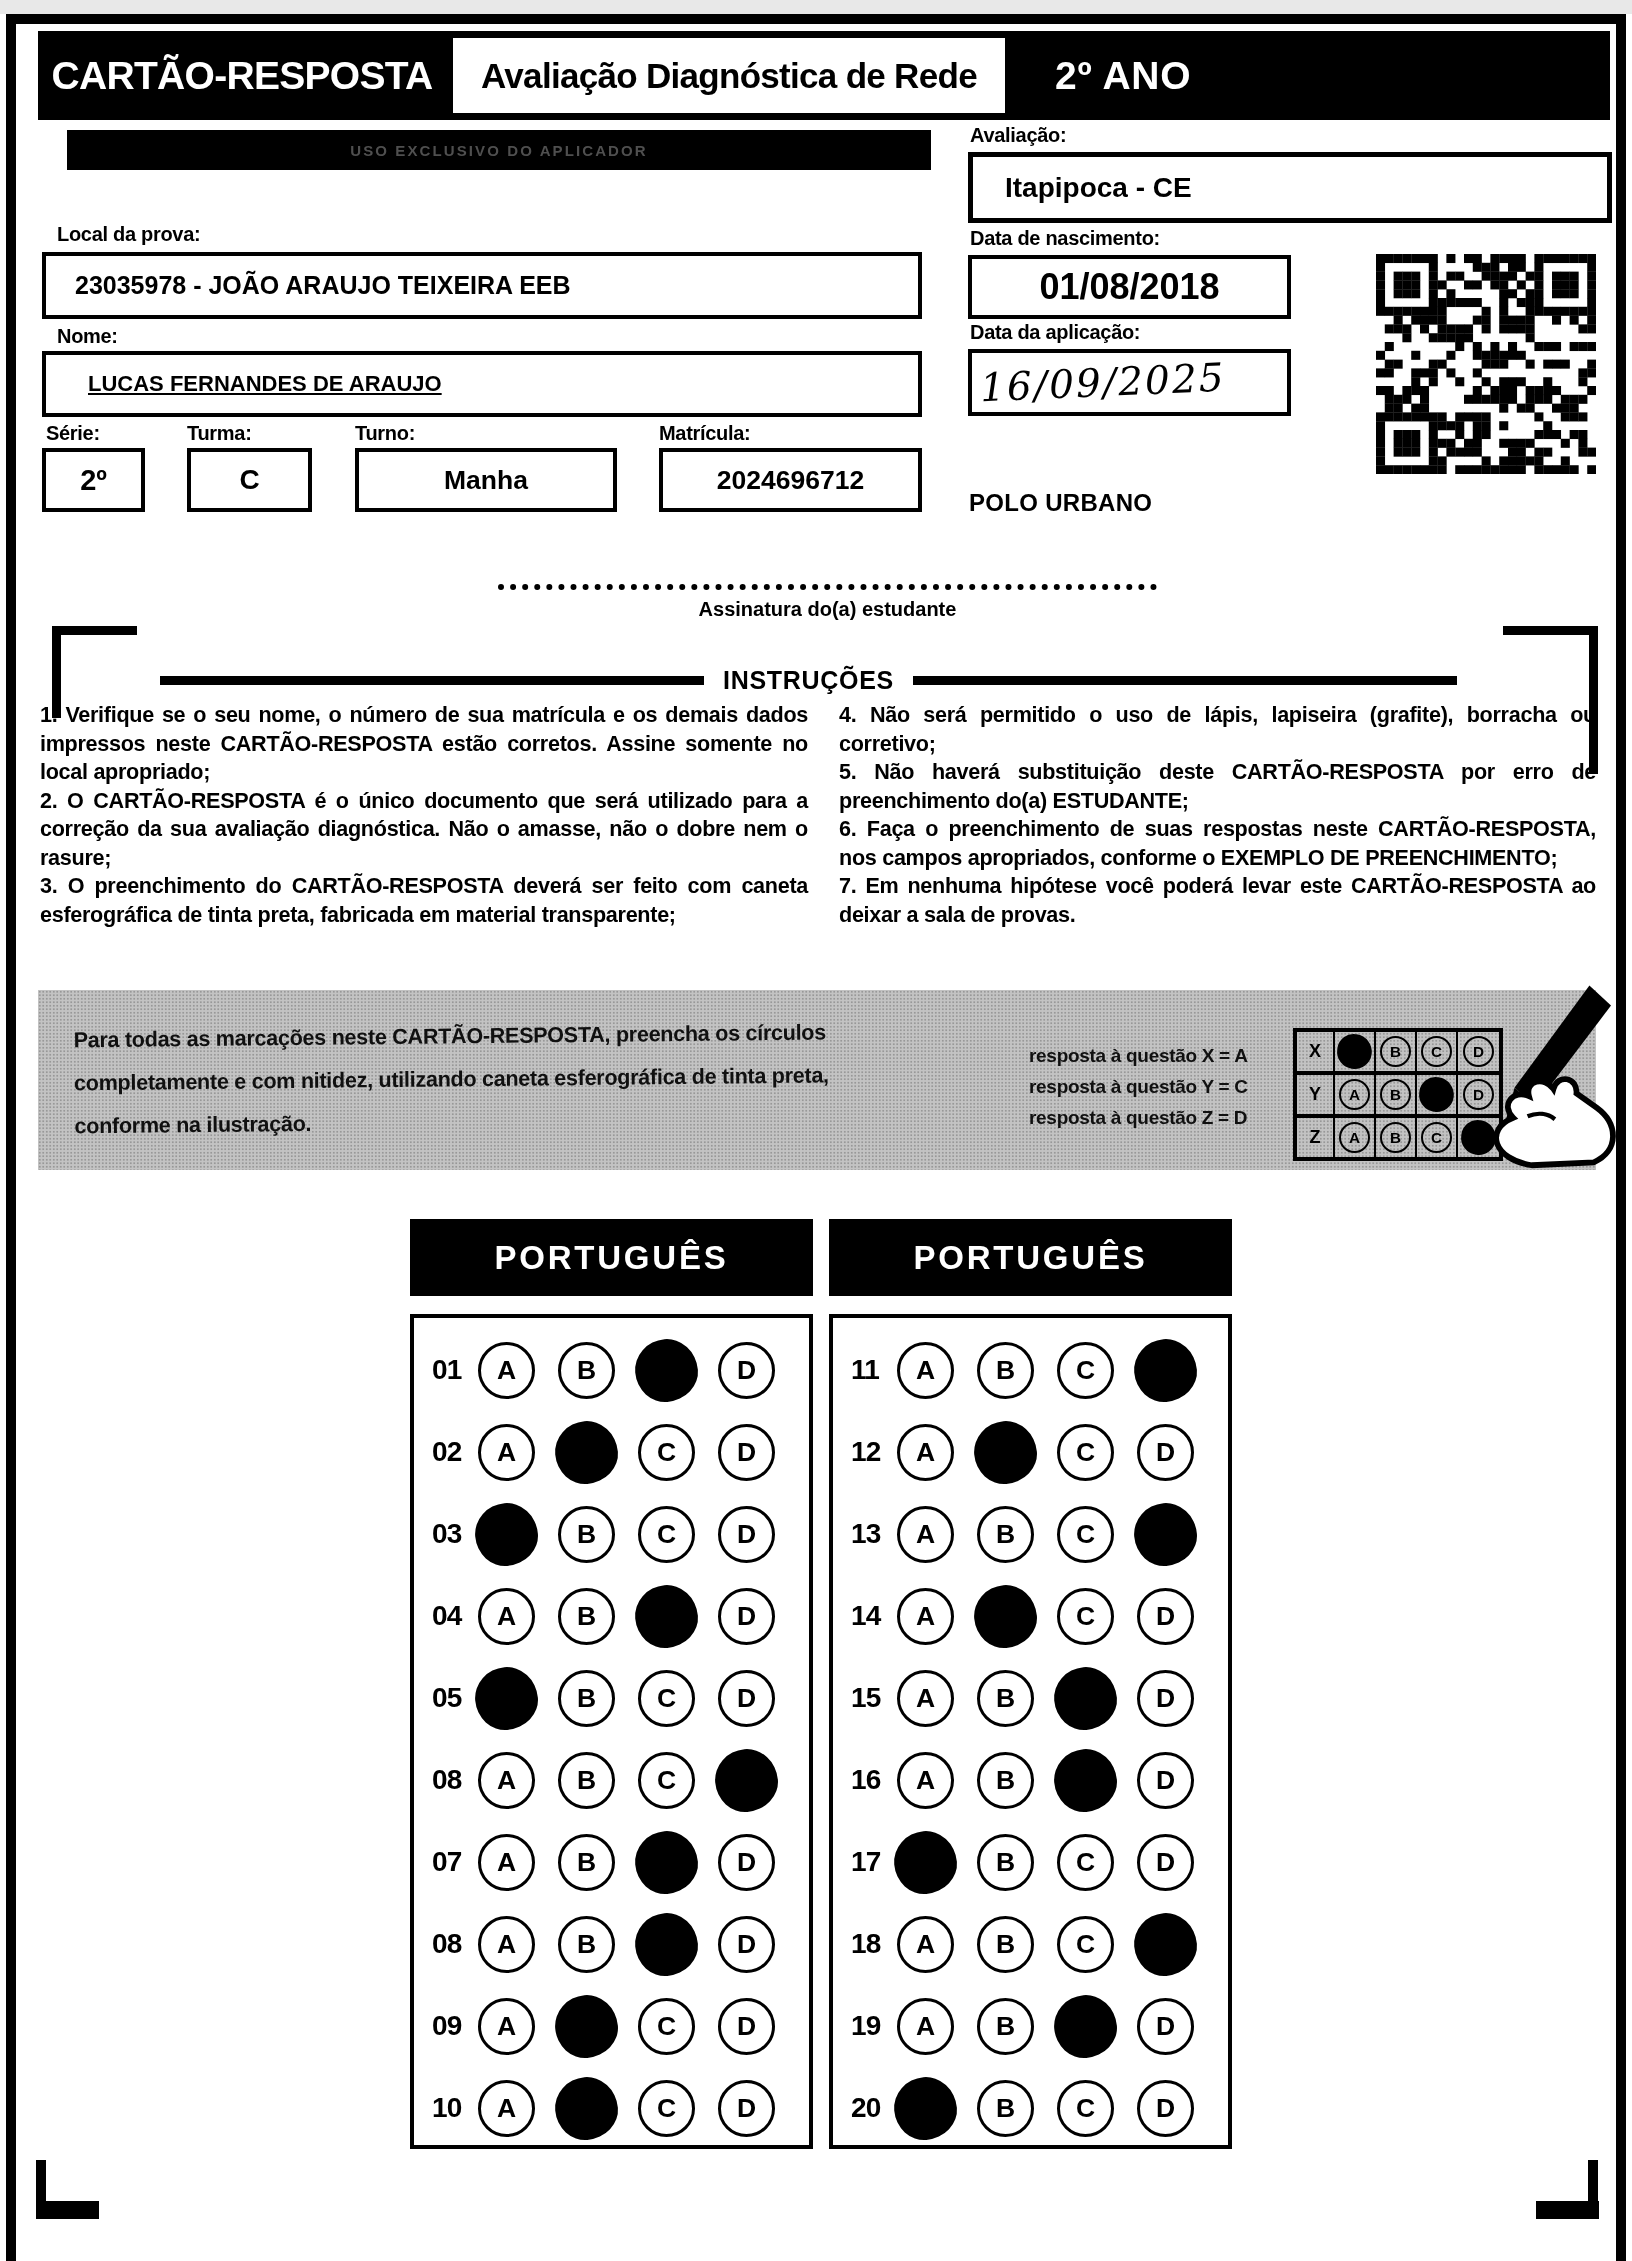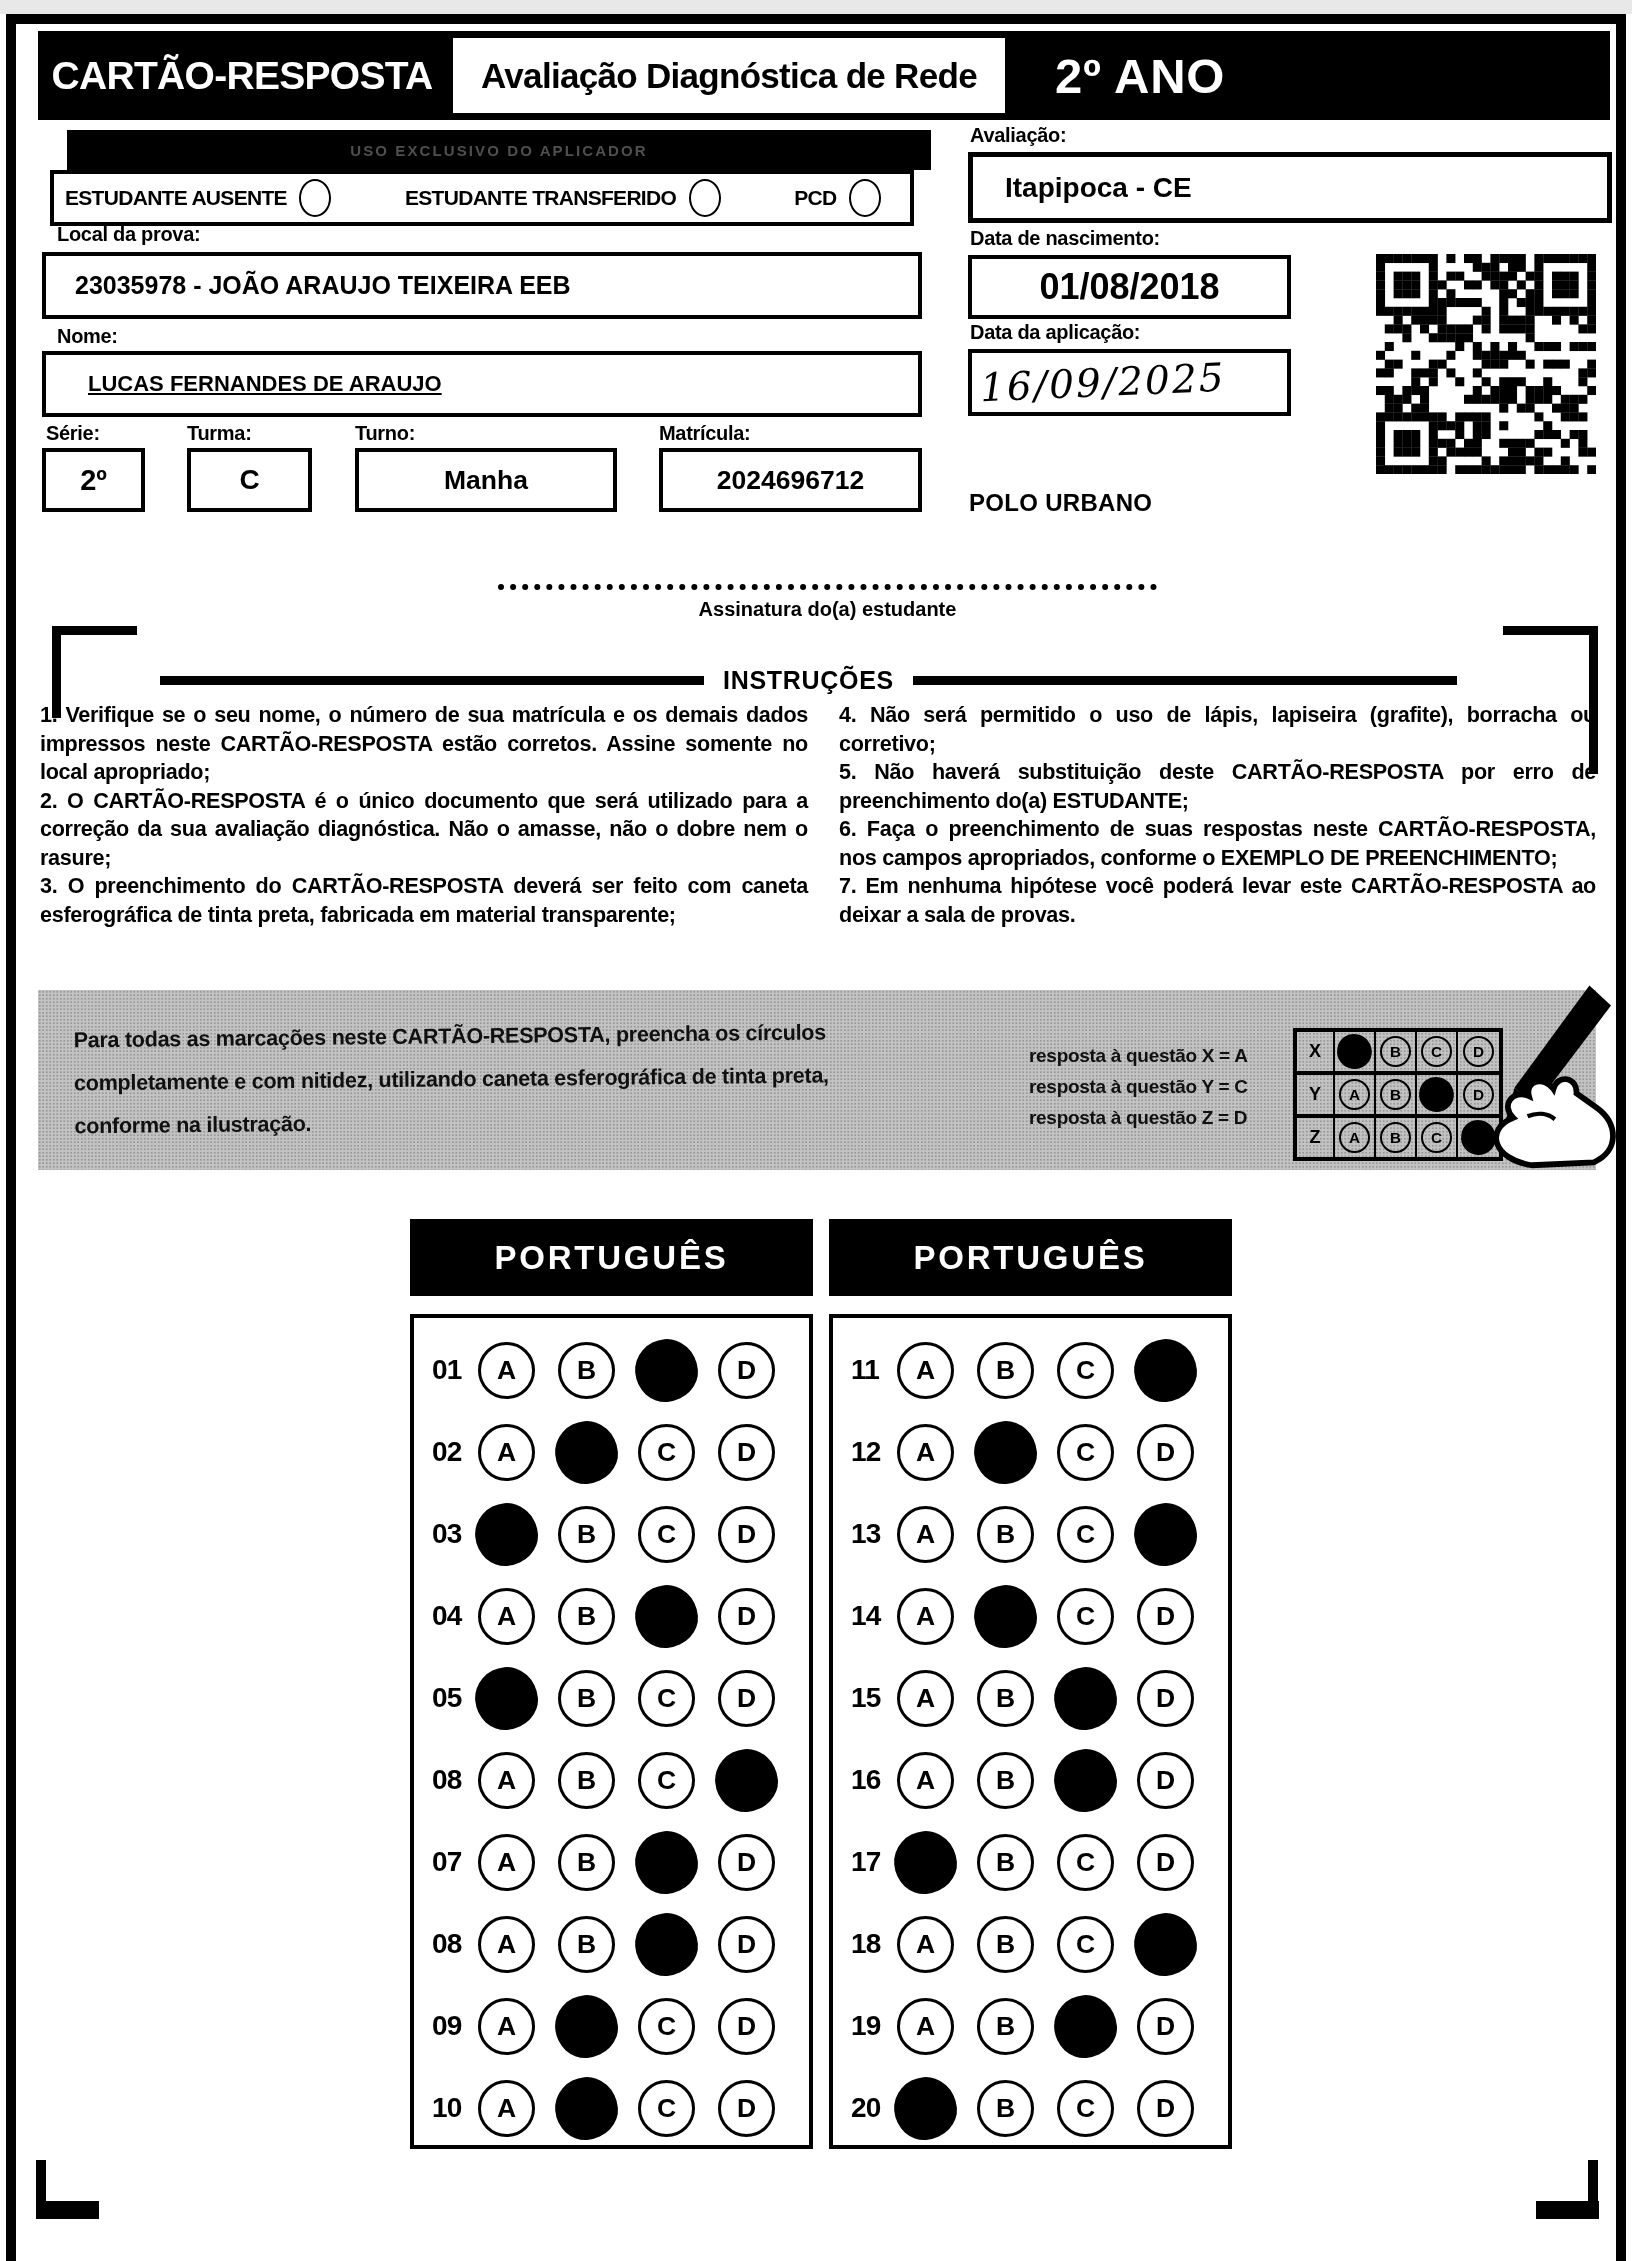--- a/index.html
+++ b/index.html
@@ -9,21 +9,21 @@
 
   
   .frame { position:absolute; left:5.6px; top:0; width:1620px; height:2258px; border:10.5px solid #000; }
 
   
   .hdr-black1 { left:38px; top:17.4px; width:408px; height:89px; background:#000; color:#fff;
     display:flex; align-items:center; justify-content:center; font-size:39px; font-weight:bold; letter-spacing:-0.7px; }
   .hdr-white { left:446px; top:17.4px; width:566px; height:89px; background:#fff; border:7px solid #000;
     display:flex; align-items:center; justify-content:center; font-size:35px; font-weight:bold; letter-spacing:-0.7px; }
   .hdr-black2 { left:1012px; top:17.4px; width:598px; height:89px; background:#000; color:#fff;
-    display:flex; align-items:center; font-size:49px; font-weight:bold; padding-left:43px; letter-spacing:0.7px; }
+    display:flex; align-items:center; font-size:39px; font-weight:bold; padding-left:43px; letter-spacing:0.7px; }
 
   
   .uso-bar { left:67px; top:116px; width:864px; height:40px; background:#000; color:#4f4f4f;
     display:flex; align-items:center; justify-content:center; font-size:15px; font-weight:bold; letter-spacing:2.1px; }
   .chk-row { left:50px; top:156px; width:864px; height:56px; border:4.2px solid #000; background:#fff;
     display:flex; align-items:center; justify-content:space-between; padding:0 29px 0 11px; }
   .chk-group { display:flex; align-items:center; }
   .chk-label { font-size:21px; font-weight:bold; letter-spacing:-0.7px; }
   .chk-circle { width:32px; height:38px; border:2.8px solid #000; border-radius:50%; margin-left:12.5px; background:#fff; }
 
@@ -103,34 +103,20 @@
 <body>
 
 <div class="page">
   <div class="frame"></div>
 
   <div class="abs hdr-black1">CARTÃO-RESPOSTA</div>
   <div class="abs hdr-white">Avaliação Diagnóstica de Rede</div>
   <div class="abs hdr-black2">2º ANO</div>
 
   <div class="abs uso-bar">USO EXCLUSIVO DO APLICADOR</div>
-  <div class="abs chk-row">
-      <div class="chk-group">
-        <span class="chk-label">ESTUDANTE AUSENTE</span>
-        <span class="chk-circle"></span>
-      </div>
-      <div class="chk-group">
-        <span class="chk-label">ESTUDANTE TRANSFERIDO</span>
-        <span class="chk-circle"></span>
-      </div>
-      <div class="chk-group">
-        <span class="chk-label">PCD</span>
-        <span class="chk-circle"></span>
-      </div>
-    </div>
 
   <div class="fld-label" style="left:57px; top:209px;">Local da prova:</div>
   <div class="fld-box local-box">23035978 - JOÃO ARAUJO TEIXEIRA EEB</div>
 
   <div class="fld-label" style="left:57px; top:311px;">Nome:</div>
   <div class="fld-box nome-box">LUCAS FERNANDES DE ARAUJO</div>
 
   <div class="fld-label" style="left:46px; top:408px;">Série:</div>
   <div class="fld-box serie-box">2º</div>
 

